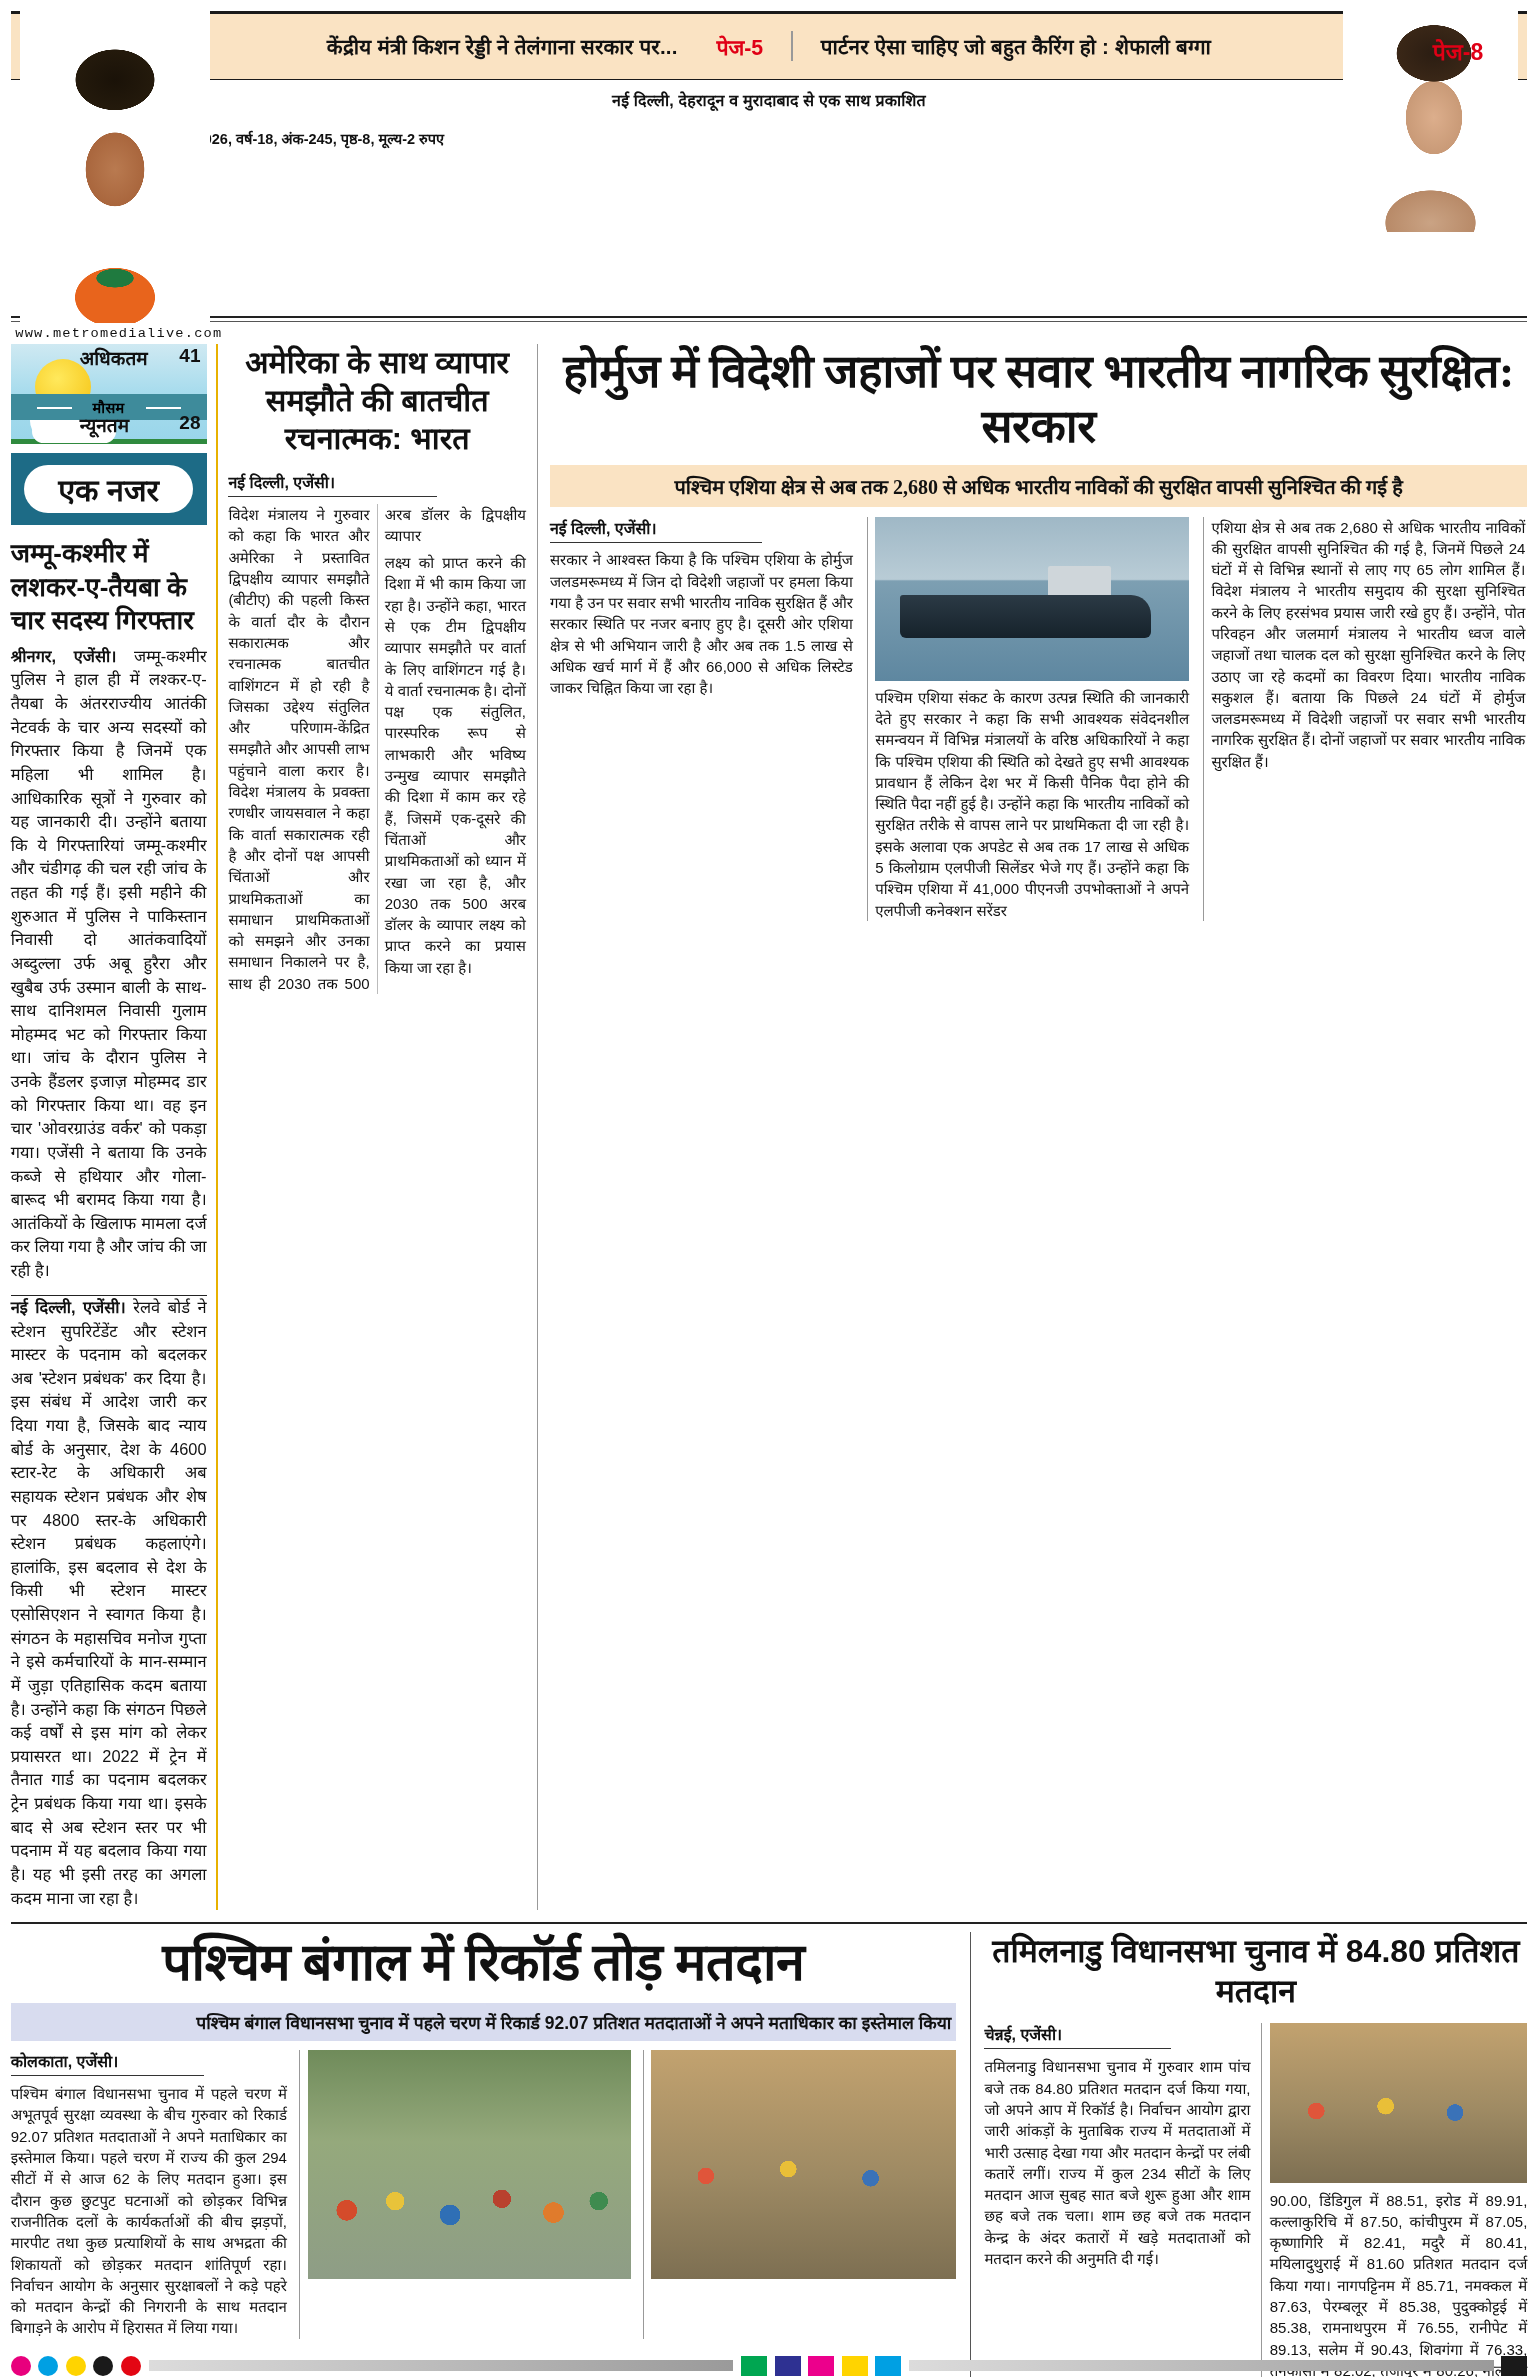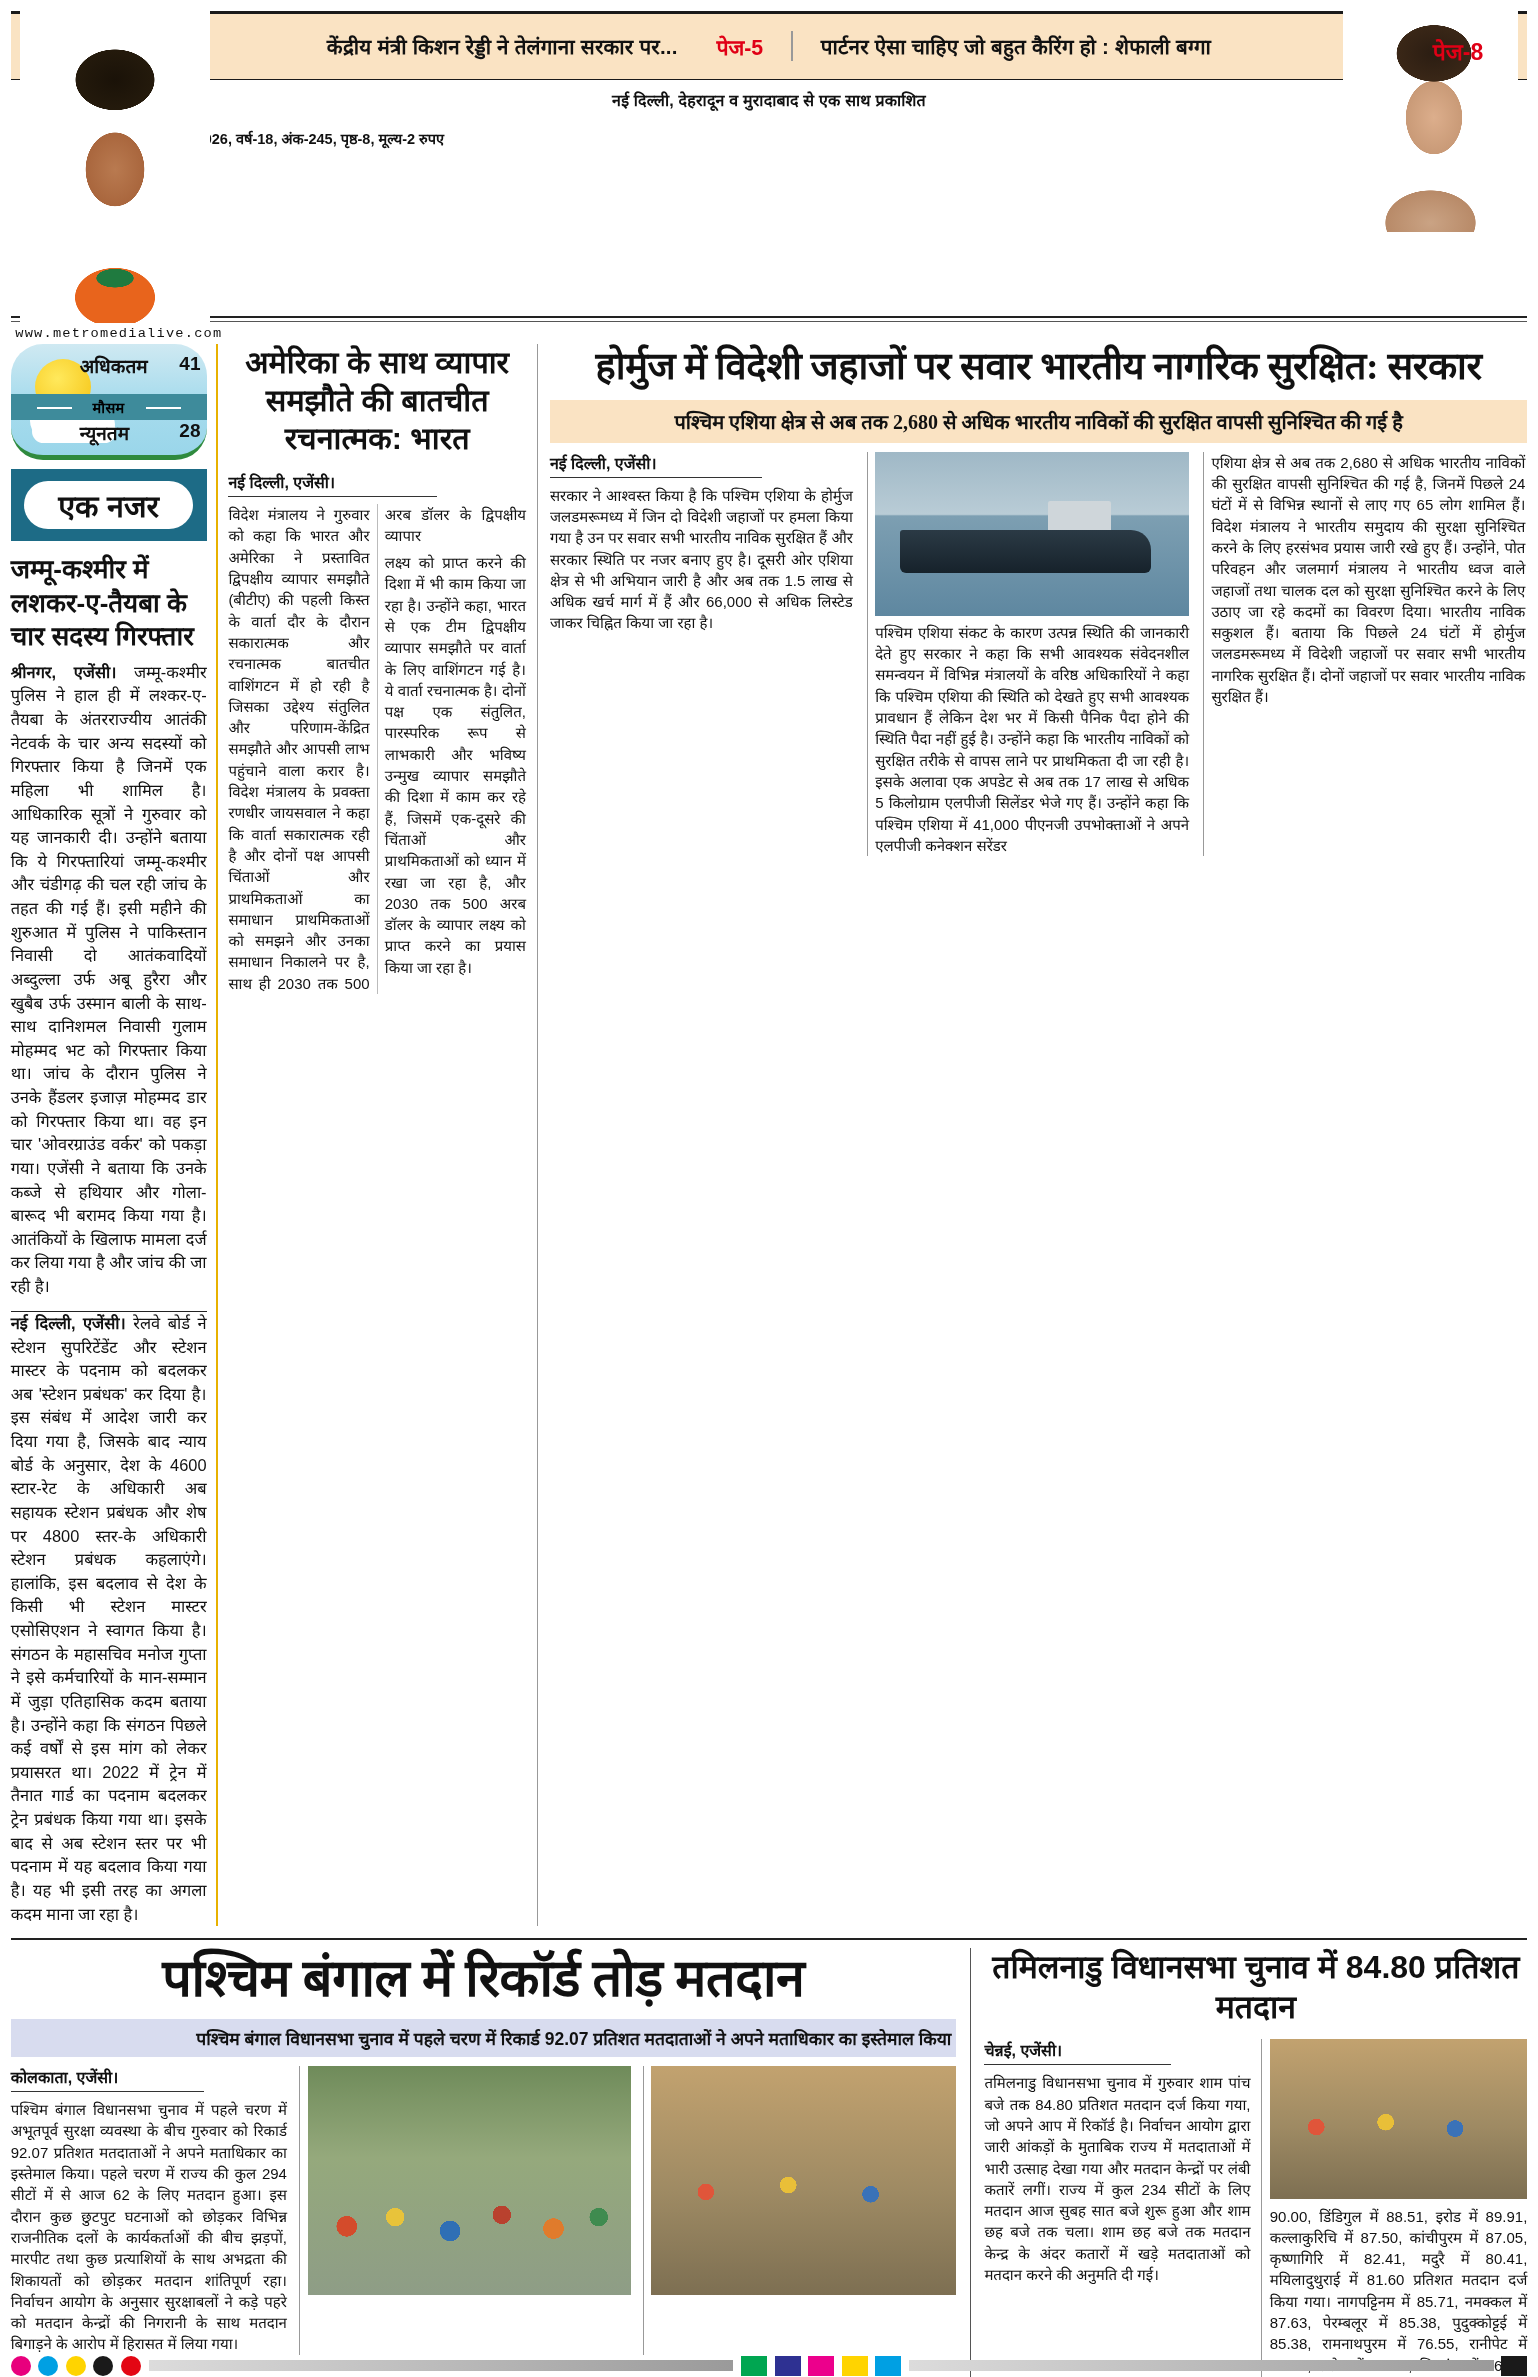--- a/index.html
+++ b/index.html
@@ -77,24 +77,24 @@
   .url-line { font-size:13.7px; padding:4.6px 0 3px 4.6px; letter-spacing:1.2px;
               font-family:"Liberation Mono", monospace; }
 
   .top-section { display:flex; gap:0; }
   .col-left { width:207px; padding-right:9.1px; border-right:2.3px solid #e8b100; }
   .col-mid  { width:320px; padding:0 10.7px; border-right:0.8px solid #999; }
   .col-right{ flex:1; padding-left:12.2px; }
 
   
   .weather {
-    height:116px; position:relative;
+    height:100px; position:relative;
     background:linear-gradient(180deg,#cfe9f2 0%, #a8dced 50%, #9ad6ea 100%);
     border-bottom:5.3px solid #2f8a3e;
-    display:flex; align-items:center;border-radius:32px;
+    display:flex; align-items:center;
   }
   .sun { position:absolute; left:24.4px; top:15.2px; width:56px;height:56px;
          border-radius:50%; background:radial-gradient(circle at 40% 35%, #ffe95c, #f5c211); }
   .sun:before{content:"";position:absolute;inset:-12.2px;border-radius:50%;
     background:conic-gradient(#f7a800 0 8deg,transparent 8deg 37deg,#f7a800 37deg 45deg,
       transparent 45deg 82deg,#f7a800 82deg 90deg,transparent 90deg 127deg,#f7a800 127deg 135deg,
       transparent 135deg 172deg,#f7a800 172deg 180deg,transparent 180deg 217deg,#f7a800 217deg 225deg,
       transparent 225deg 262deg,#f7a800 262deg 270deg,transparent 270deg 307deg,#f7a800 307deg 315deg,
       transparent 315deg 360deg);z-index:-1;}
   .cloud { position:absolute; left:13.7px; top:47px; width:107px;height:53px; }
@@ -119,21 +119,21 @@
     background:#fff; border-radius:46px; padding:3px 34px;
     font-size:30.5px; font-weight:800; color:#111;
   }
   .side-head { font-size:26px; font-weight:800; line-height:1.28; margin:12.2px 0 7.6px; }
   .side-body { font-size:16.4px; line-height:1.44; text-align:justify; }
   .side-body b { font-weight:700; }
   .side-div { border-top:1.5px solid #222; margin:12.2px 0 0; }
 
   
   .h-mid { font-size:30.5px; font-weight:800; line-height:1.24; text-align:center; }
-  .h-big { font-size:38px; font-weight:800; line-height:1.2; text-align:center;
+  .h-big { font-size:46px; font-weight:800; line-height:1.2; text-align:center;
            font-family:"Liberation Serif", serif; letter-spacing:-0.4px; }
   .subbar-cream { background:#fae3c3; text-align:center; font-size:20px; font-weight:700;
                   padding:7.6px 4.6px; margin:10.7px 0 9.1px; font-family:"Liberation Serif",serif;}
   .subbar-blue { background:#d8dcef; text-align:right; font-size:17.5px; font-weight:700;
                  padding:6.9px 4.6px; margin:9.1px 0 9.1px; }
   .byline { font-size:16px; font-weight:700; padding-bottom:3px; }
   .byline-rule { border-bottom:1.5px solid #333; width:70%; margin-bottom:6.9px; }
 
   .cols2 { column-count:2; column-gap:15.2px; column-rule:0.8px solid #bbb; }
   .body  { font-size:15px; line-height:1.42; text-align:justify; }

